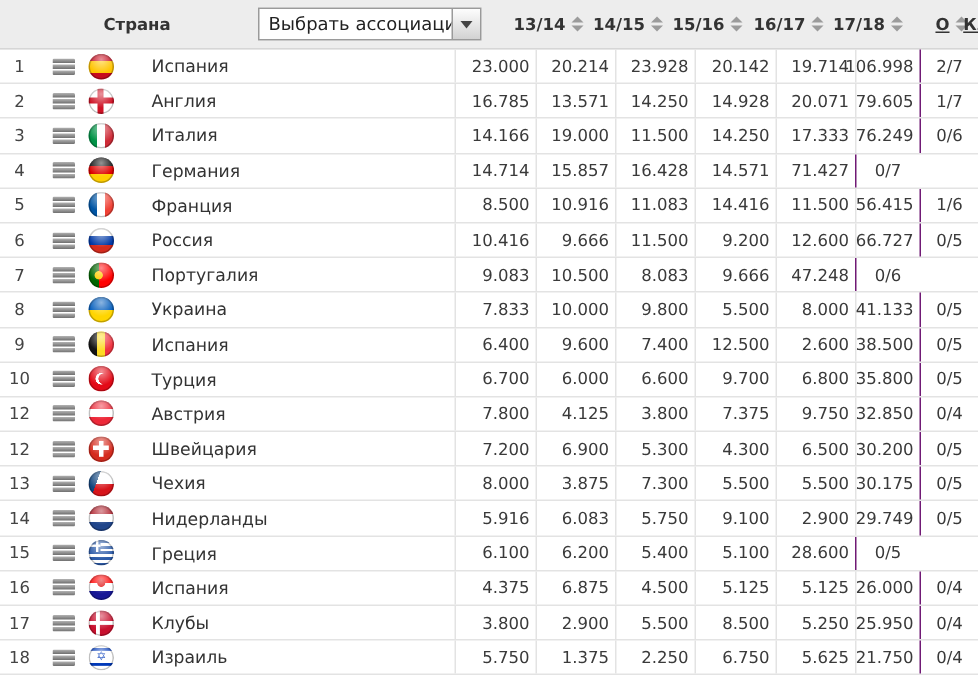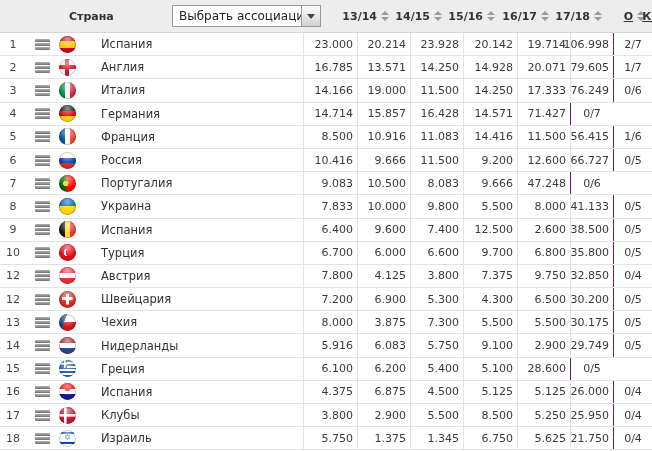--- a/index.html
+++ b/index.html
@@ -504,20 +504,20 @@
     <div class="cell rank">18</div>
     <div class="cell iconc">
       <span class="hamburger"></span>
     </div>
     <div class="cell namec">
       <span class="flag flag-il"></span>
       <span class="cname">Израиль</span>
     </div>
     <div class="cell num">5.750</div>
     <div class="cell num">1.375</div>
-    <div class="cell num">1.345</div>
+    <div class="cell num">2.250</div>
     <div class="cell num">6.750</div>
     <div class="cell num">5.625</div>
     <div class="cell num total">21.750</div>
     <div class="cell clubs">0/4</div>
   </div>
 </div>
 </div>
 
 </body></html>

